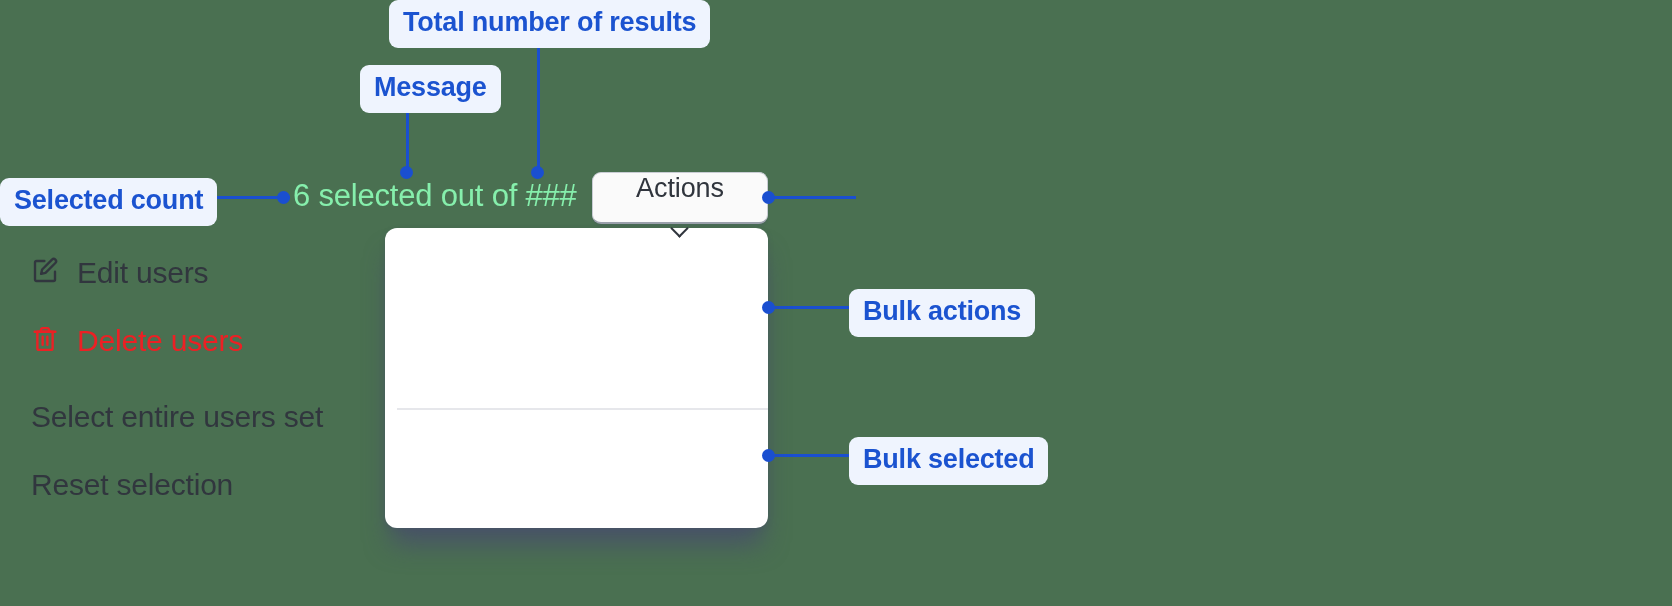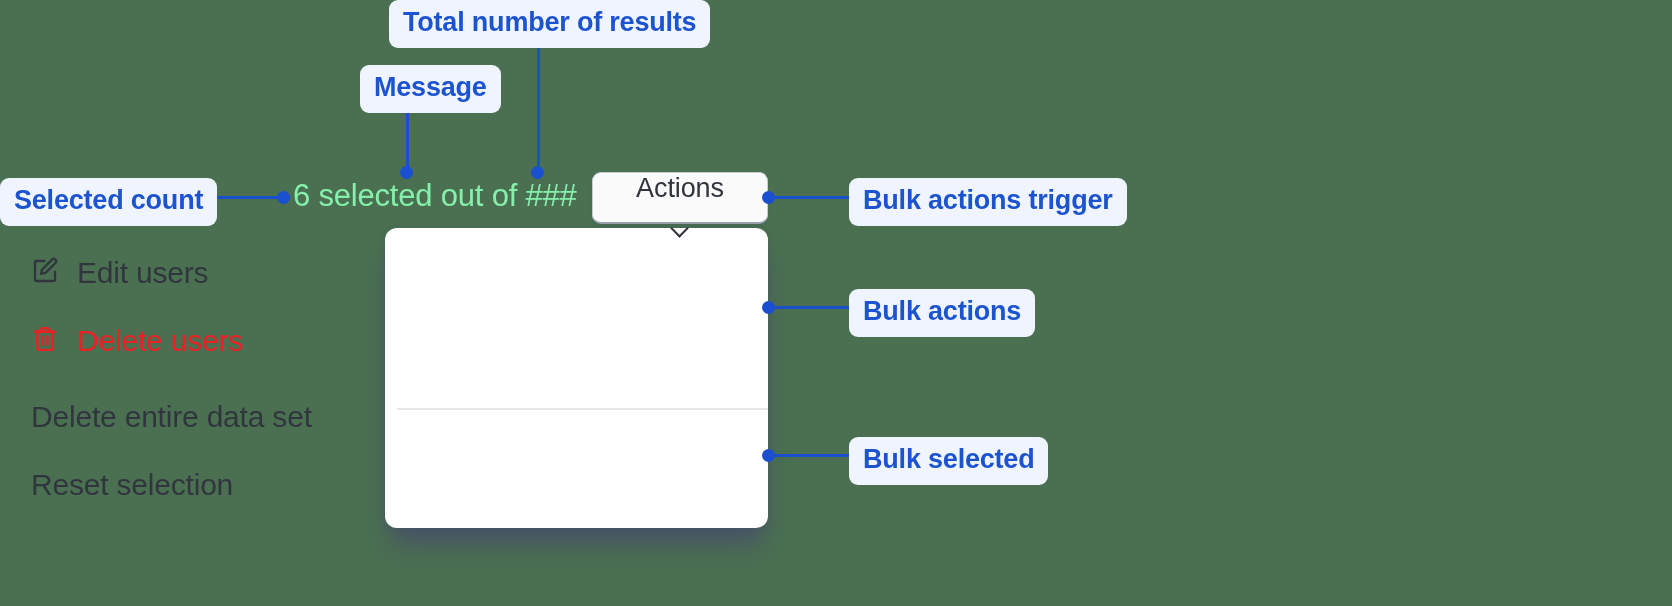--- a/index.html
+++ b/index.html
@@ -172,21 +172,20 @@
 
   <div class="conn-h" style="left:768px; top:454px; width:88px;"></div>
   <div class="dot" style="left:762px; top:449px; z-index:8;"></div>
 
   <div class="callout" style="left:389px; top:0px;">Total number of results</div>
 
   <div class="callout" style="left:344px; top:65px;margin-left:16px;">Message</div>
 
   <div class="callout" style="left:0px; top:178px;">Selected count</div>
 
-  <div class="callout" style="left:849px; top:178px;">Bulk actions trigger</div>
 
   <div class="callout" style="left:849px; top:289px;">Bulk actions</div>
 
   <div class="callout" style="left:849px; top:437px;">Bulk selected</div>
 
   <div class="sel-message">6 selected out of ###</div>
 
   <div class="actions-btn">
     <span class="label">Actions</span>
     <span class="chev"></span>
@@ -213,20 +212,20 @@
         <path d="M8.8 6.2V4.6a1.3 1.3 0 0 1 1.3-1.3h3.8a1.3 1.3 0 0 1 1.3 1.3v1.6"></path>
         <path d="M5.9 6.2h12.2v13.1a1.4 1.4 0 0 1-1.4 1.4H7.3a1.4 1.4 0 0 1-1.4-1.4Z"></path>
         <path d="M10.1 10.2v6.4"></path>
         <path d="M13.9 10.2v6.4"></path>
       </svg>
     </span>
     <span class="mlabel">Delete users</span>
   </div>
 
   <div class="menu-item mi-select" style="z-index:6;">
-    <span class="mlabel">Delete entire data set</span>
+    <span class="mlabel">Select entire users set</span>
   </div>
 
   <div class="menu-item mi-reset" style="z-index:6;">
     <span class="mlabel">Reset selection</span>
   </div>
 
 </div>
 
 </body></html>

